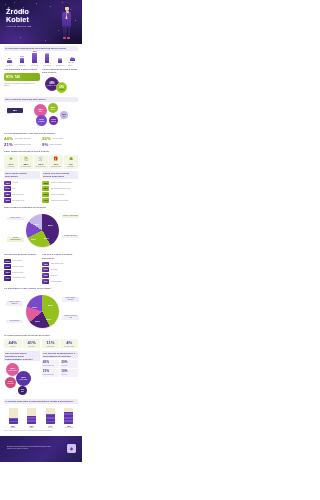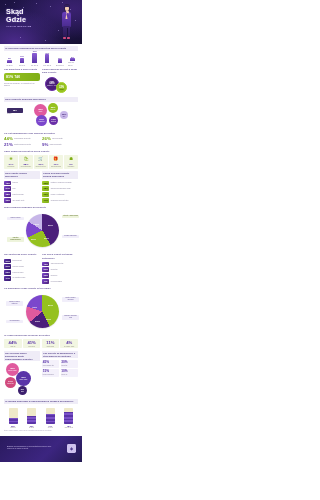--- a/index.html
+++ b/index.html
@@ -207,22 +207,22 @@
       <i style="left:70px;top:9px"></i>
         <i style="left:9px;top:18px"></i>
       <i style="left:30px;top:26px"></i>
         <i style="left:58px;top:30px"></i>
       <i style="left:75px;top:20px"></i>
         <i style="left:20px;top:37px"></i>
       <i style="left:45px;top:40px"></i>
         <i style="left:67px;top:38px"></i>
     </div>
     <div class="hero-txt">
-      <div class="h-l1">Skąd</div>
-      <div class="h-l2">Gdzie</div>
+      <div class="h-l1">Źródło</div>
+      <div class="h-l2">Kobiet</div>
       <div class="h-sub">OCZAMI MĘŻCZYZN</div>
     </div>
     <div class="woman">
       <div class="w-hair"></div>
         <div class="w-face"></div>
         <div class="w-hairfront"></div>
       <div class="w-neck"></div>
         <div class="w-body"></div>
         <div class="w-lapel"></div>
       <div class="w-arm"></div>

